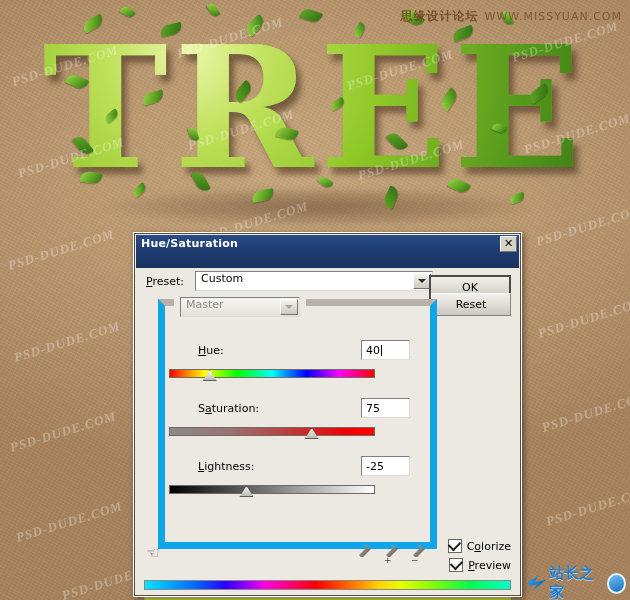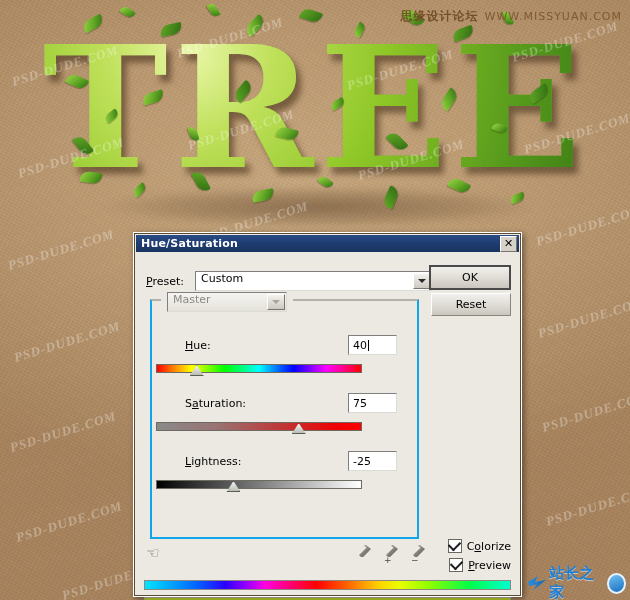--- a/index.html
+++ b/index.html
@@ -102,21 +102,21 @@
     font-family:"DejaVu Sans", sans-serif;
     font-size:11px;color:#000;
   }
   #dialog .outerframe{
     position:absolute;inset:0;border:1px solid #5b4a33;pointer-events:none;
   }
   .titlebar{
     height:17px;margin:2px 2px 0 2px;
     background:linear-gradient(180deg,#2a4c86 0%,#1e3c71 50%,#19345f 100%);
     display:flex;align-items:center;justify-content:space-between;
-    padding:0 0 0 5px;
+    padding:0 0 16px 5px;
   }
   .titlebar .t{
     color:#fff;font-weight:bold;font-size:11px;letter-spacing:.2px;
     font-family:"DejaVu Sans", sans-serif;
   }
   .closebtn{
     width:15px;height:14px;margin-right:2px;
     background:#d6d2ca;border:1px solid #7a756c;
     border-top-color:#fff;border-left-color:#fff;
     display:flex;align-items:center;justify-content:center;
@@ -158,26 +158,26 @@
   .presetmenu-icon i:nth-child(3){width:11px;}
 
   .btn{
     position:absolute;width:78px;height:21px;
     background:linear-gradient(180deg,#f2f0ec 0%,#dedbd4 55%,#cbc7bf 100%);
     border:1px solid #8a857c;
     border-top-color:#ffffff;border-left-color:#fdfdfc;
     display:flex;align-items:center;justify-content:center;
     font-size:11px;cursor:pointer;
   }
-  #ok-button{right:10px;top:13px;border:2px solid #4a4a4a;}
+  #ok-button{right:10px;top:23px;border:2px solid #4a4a4a;}
   #reset-button{right:10px;top:41px;text-align:center;}
 
   .groupbox{
-    position:absolute;left:16px;top:47px;width:265px;height:236px;
-    border:2px solid #0ea5e9;border-top-color:#b6b2aa;
+    position:absolute;left:24px;top:47px;width:265px;height:236px;
+    border:7px solid #0ea5e9;border-top-color:#b6b2aa;
   }
   .groupbox .gap{
     position:absolute;left:9px;top:-7px;width:132px;height:14px;background:#ece9e3;
   }
   #channel-combo{
     position:absolute;left:15px;top:-9px;width:118px;height:18px;
     background:linear-gradient(180deg,#f6f5f2,#e4e1da);
     color:#8d8a84;
   }
   #channel-combo .val{color:#8d8a84;}

